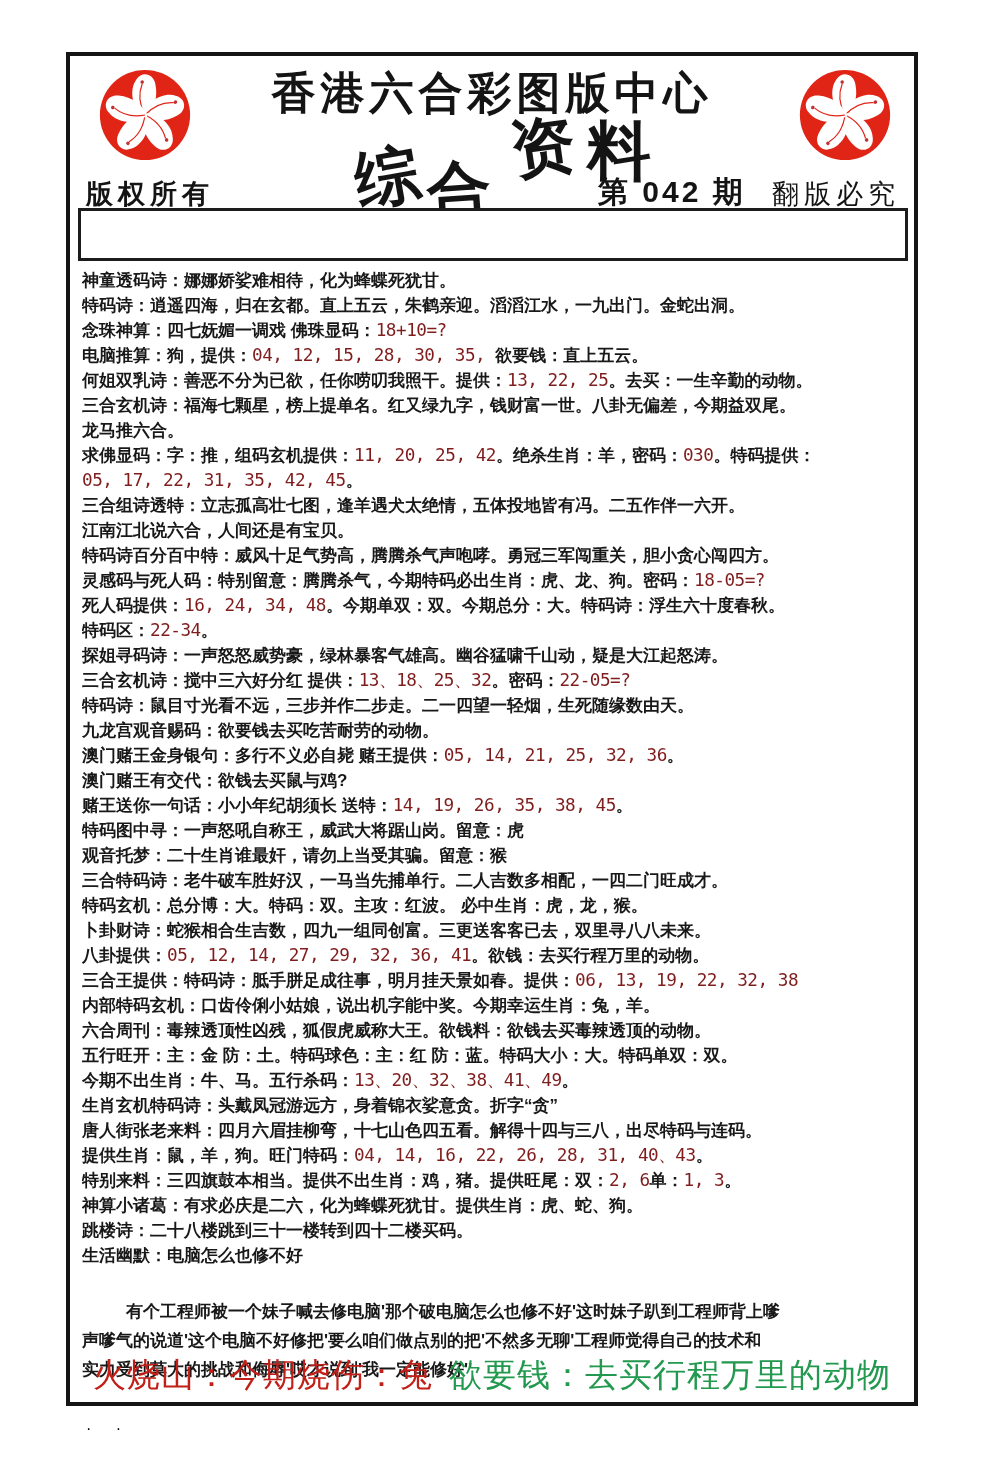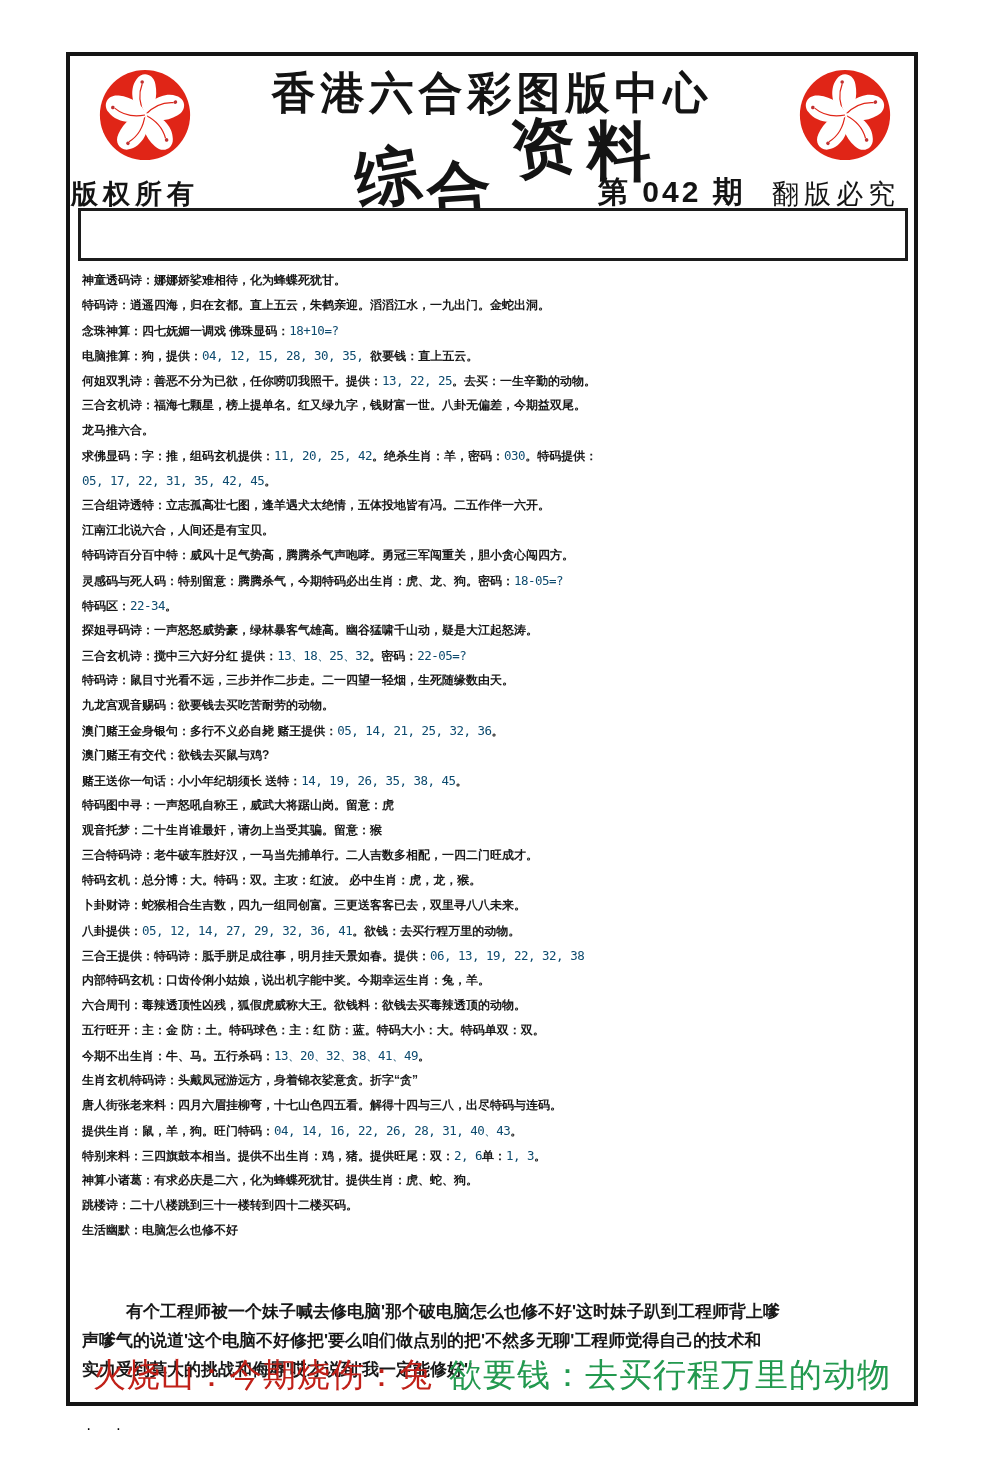--- a/index.html
+++ b/index.html
@@ -18,33 +18,33 @@
     position:absolute;left:140px;right:140px;top:8px;text-align:center;
     font-size:44px;font-weight:900;letter-spacing:5px;white-space:nowrap;
   }
   .logo-text{position:absolute;left:285px;top:40px;white-space:nowrap;}
   .logo-text span{display:inline-block;font-size:64px;font-weight:900;}
   .logo-text .c0{transform:translateY(38px) rotate(-10deg);}
   .logo-text .c1{transform:translateY(52px) rotate(-4deg);margin-left:8px;}
   .logo-text .c2{transform:translateY(8px) rotate(-8deg);margin-left:20px;}
   .logo-text .c3{transform:translateY(12px);margin-left:12px;}
   .issue{position:absolute;left:528px;top:116px;font-size:30px;font-weight:900;letter-spacing:3px;}
-  .copyright{position:absolute;left:1px;top:120px;font-size:27px;font-weight:900;letter-spacing:5px;}
+  .copyright{position:absolute;left:16px;top:120px;font-size:27px;font-weight:900;letter-spacing:5px;}
   .antipiracy{position:absolute;right:14px;top:120px;font-size:27px;font-weight:400;letter-spacing:5px;}
   .blank-box{
     position:absolute;left:8px;top:152px;width:830px;height:53px;
     border:3px solid #1c1c1c;box-sizing:border-box;background:#fff;
   }
   .body-text{position:absolute;left:12px;top:212px;right:4px;}
   .body-text .line{
-    height:25px;line-height:25px;font-size:12px;font-weight:bold;
+    height:25px;line-height:25px;font-size:17px;font-weight:bold;
     white-space:nowrap;overflow:hidden;color:#181818;
   }
   .num{
-    font-family:"DejaVu Sans Mono", monospace;font-weight:400;color:#0c4a6e;
+    font-family:"DejaVu Sans Mono", monospace;font-weight:400;color:#7f1d1d;
     font-size:1.04em;letter-spacing:-0.5px;
   }
   .story{position:absolute;left:12px;top:1228px;right:8px;}
   .story .story-line{
     font-size:17px;font-weight:bold;line-height:29px;white-space:nowrap;
     overflow:hidden;color:#181818;
   }
   .story .story-line:first-child{padding-left:44px;margin-top:13px;}
   .footer-line{
     position:absolute;left:0;right:0;bottom:4px;text-align:center;
@@ -108,20 +108,21 @@
       <div class="line">电脑推算：狗，提供：<span class="num">04, 12, 15, 28, 30, 35, </span>欲要钱：直上五云。</div>
       <div class="line">何姐双乳诗：善恶不分为已欲，任你唠叨我照干。提供：<span class="num">13, 22, 25</span>。去买：一生辛勤的动物。</div>
       <div class="line">三合玄机诗：福海七颗星，榜上提单名。红又绿九字，钱财富一世。八卦无偏差，今期益双尾。</div>
       <div class="line">龙马推六合。</div>
       <div class="line">求佛显码：字：推，组码玄机提供：<span class="num">11, 20, 25, 42</span>。绝杀生肖：羊，密码：<span class="num">030</span>。特码提供：</div>
       <div class="line"><span class="num">05, 17, 22, 31, 35, 42, 45</span>。</div>
       <div class="line">三合组诗透特：立志孤高壮七图，逢羊遇犬太绝情，五体投地皆有冯。二五作伴一六开。</div>
       <div class="line">江南江北说六合，人间还是有宝贝。</div>
       <div class="line">特码诗百分百中特：威风十足气势高，腾腾杀气声咆哮。勇冠三军闯重关，胆小贪心闯四方。</div>
       <div class="line">灵感码与死人码：特别留意：腾腾杀气，今期特码必出生肖：虎、龙、狗。密码：<span class="num">18-05=?</span></div>
+      <div class="line">死人码提供：<span class="num">16, 24, 34, 48</span>。今期单双：双。今期总分：大。特码诗：浮生六十度春秋。</div>
       <div class="line">特码区：<span class="num">22-34</span>。</div>
       <div class="line">探姐寻码诗：一声怒怒威势豪，绿林暴客气雄高。幽谷猛啸千山动，疑是大江起怒涛。</div>
       <div class="line">三合玄机诗：搅中三六好分红 提供：<span class="num">13、18、25、32</span>。密码：<span class="num">22-05=?</span></div>
       <div class="line">特码诗：鼠目寸光看不远，三步并作二步走。二一四望一轻烟，生死随缘数由天。</div>
       <div class="line">九龙宫观音赐码：欲要钱去买吃苦耐劳的动物。</div>
       <div class="line">澳门赌王金身银句：多行不义必自毙  赌王提供：<span class="num">05, 14, 21, 25, 32, 36</span>。</div>
       <div class="line">澳门赌王有交代：欲钱去买鼠与鸡?</div>
       <div class="line">赌王送你一句话：小小年纪胡须长  送特：<span class="num">14, 19, 26, 35, 38, 45</span>。</div>
       <div class="line">特码图中寻：一声怒吼自称王，威武大将踞山岗。留意：虎</div>
       <div class="line">观音托梦：二十生肖谁最奸，请勿上当受其骗。留意：猴</div>

